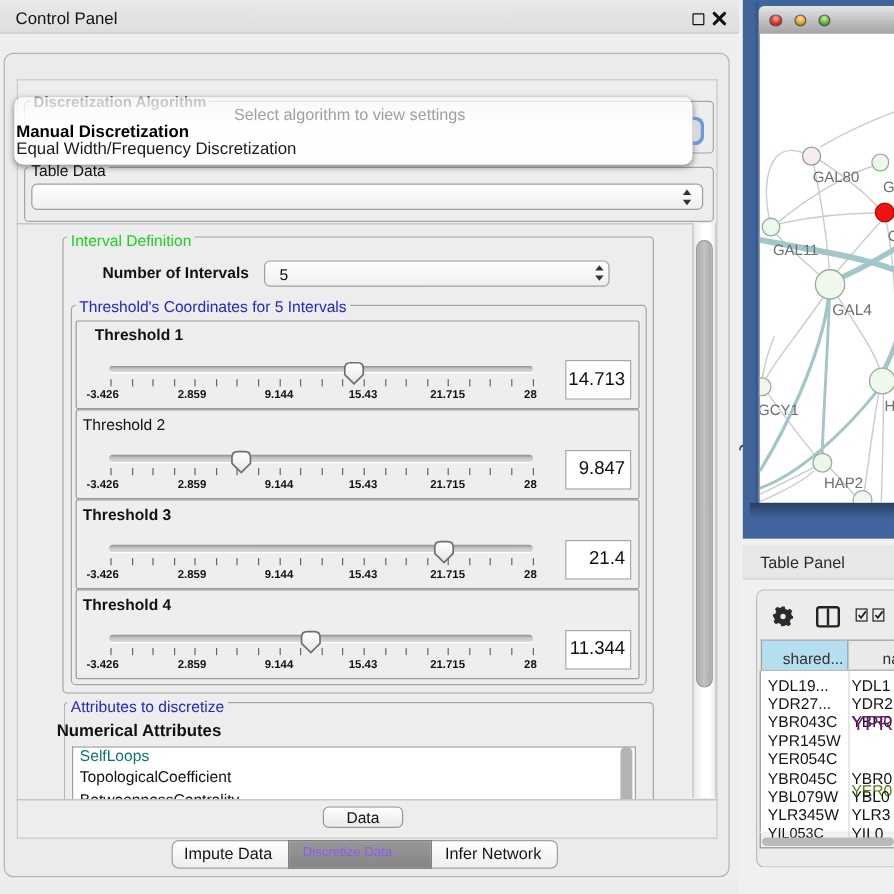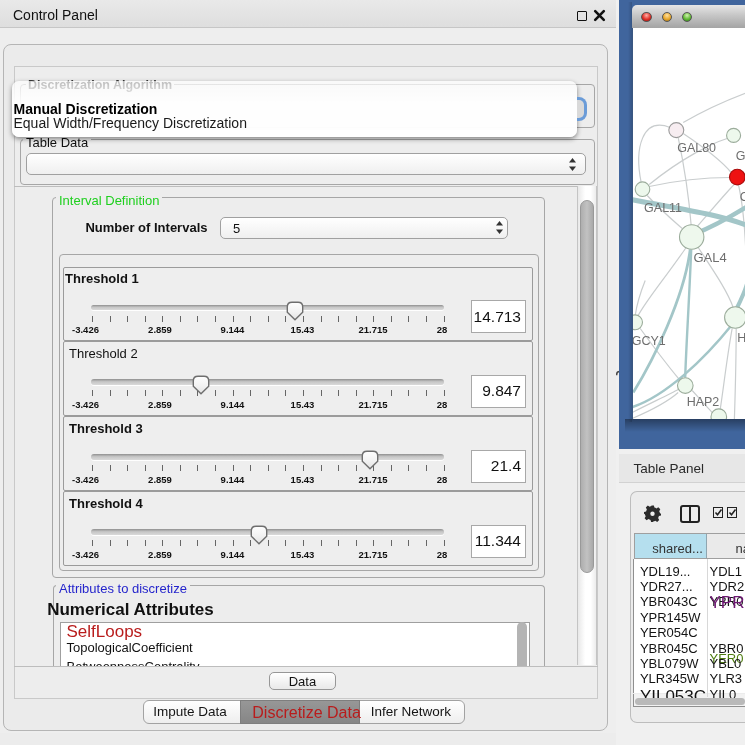--- a/index.html
+++ b/index.html
@@ -44,22 +44,23 @@
   <div class="ab" style="left:52px;top:197px;width:491px;height:379px;border:1px solid #a6a6a6;border-radius:4px;"></div>
   <div class="t" style="left:56px;top:192.5px;font-size:13px;color:#1ecf1e;background:#ededed;padding:0 3px;">Interval Definition</div>
   <div class="t" style="left:85.4px;top:219.5px;font-size:13px;font-weight:bold;color:#111;">Number of Intervals</div>
   <div class="ab" style="left:219.6px;top:217px;width:288.4px;height:21.5px;background:linear-gradient(#ffffff,#efefef);border:1px solid #a0a0a0;border-radius:5px;box-sizing:border-box;"></div>
   <div class="t" style="left:233px;top:220.5px;font-size:13px;color:#111;">5</div>
   <svg class="ab" style="left:493.5px;top:220px" width="11" height="15" viewBox="0 0 11 15">
         <path d="M5.5 1 L9 5.5 L2 5.5 Z" fill="#333"></path>
         <path d="M5.5 14 L9 9.5 L2 9.5 Z" fill="#333"></path>
       </svg>
   <div class="ab" style="left:58.5px;top:253.5px;width:478px;height:315.5px;border:1px solid #a6a6a6;border-radius:4px;"></div>
+  <div class="t" style="left:63px;top:248px;font-size:13px;color:#2525cc;background:#ededed;padding:0 3px;">Threshold's Coordinates for 5 Intervals</div>
   <div class="ab" style="left:62.5px;top:266.5px;width:470px;height:74.5px;background:#eeeeee;border:1px solid #9b9b9b;border-radius:2px;box-sizing:border-box;"></div>
-  <div class="t" style="left:65px;top:271.0px;font-size:13px;font-weight:bold;color:#111;">Threshold 1</div>
+  <div class="t" style="left:79px;top:271.0px;font-size:13px;font-weight:bold;color:#111;">Threshold 1</div>
   <div class="ab" style="left:91px;top:304.5px;width:353px;height:5.5px;background:linear-gradient(#8f8f8f,#c6c6c6 45%,#d9d9d9);border-radius:3px;box-shadow:0 1px 0 rgba(255,255,255,0.9);"></div>
   <div class="ab" style="left:92.0px;top:315.5px;width:1px;height:6px;background:#666;"></div>
       <div class="ab" style="left:109.6px;top:315.5px;width:1px;height:6px;background:#666;"></div>
       <div class="ab" style="left:127.2px;top:315.5px;width:1px;height:6px;background:#666;"></div>
       <div class="ab" style="left:144.7px;top:315.5px;width:1px;height:6px;background:#666;"></div>
       <div class="ab" style="left:162.3px;top:315.5px;width:1px;height:6px;background:#666;"></div>
       <div class="ab" style="left:179.9px;top:315.5px;width:1px;height:6px;background:#666;"></div>
       <div class="ab" style="left:197.4px;top:315.5px;width:1px;height:6px;background:#666;"></div>
       <div class="ab" style="left:215.0px;top:315.5px;width:1px;height:6px;background:#666;"></div>
       <div class="ab" style="left:232.6px;top:315.5px;width:1px;height:6px;background:#666;"></div>
@@ -214,44 +215,45 @@
             <stop offset="0.55" stop-color="#f2f2f2"></stop>
             <stop offset="1" stop-color="#e2e2e2"></stop>
           </linearGradient>
         </defs>
         <path d="M1.3 6 Q1.3 1.3 6 1.3 L12 1.3 Q16.7 1.3 16.7 6 L16.7 11.2 L9 18.8 L1.3 11.2 Z" fill="url(#tg2482)" stroke="#6e6e6e" stroke-width="1.4"></path>
       </svg>
   <div class="ab" style="left:471px;top:524.5px;width:55px;height:33px;background:#fff;border:1px solid #a8a8a8;box-sizing:border-box;"></div>
   <div class="t" style="left:471px;top:532.4px;width:50px;text-align:right;font-size:15.5px;color:#111;">11.344</div>
   <div class="ab" style="left:52.7px;top:585px;width:490px;height:100px;border:1px solid #a6a6a6;border-radius:4px;border-bottom:none;"></div>
   <div class="t" style="left:56px;top:581px;font-size:13px;color:#2525cc;background:#ededed;padding:0 3px;">Attributes to discretize</div>
-  <div class="t" style="left:47.2px;top:600.3px;font-size:17px;font-weight:bold;color:#111;">Numerical Attributes</div>
+  <div class="t" style="left:47.2px;top:600.3px;font-size:14px;font-weight:bold;color:#111;">Numerical Attributes</div>
   <div class="ab" style="left:60.4px;top:621.5px;width:469.6px;height:44.3px;background:#fff;border:1px solid #9f9f9f;border-bottom:none;box-sizing:border-box;"></div>
-  <div class="t" style="left:66.5px;top:622.3px;font-size:17px;color:#b91c1c;">SelfLoops</div>
+  <div class="t" style="left:66.5px;top:622.3px;font-size:13px;color:#0f766e;">SelfLoops</div>
   <div class="t" style="left:66.5px;top:640.4px;font-size:13px;color:#111;">TopologicalCoefficient</div>
   <div class="t" style="left:66.5px;top:658.5px;font-size:13px;color:#111;">BetweennessCentrality</div>
   <div class="ab" style="left:517px;top:621.8px;width:10px;height:44px;background:#b4b4b4;border-radius:5px 5px 0 0;"></div>
   </div>
 
   <div class="ab" style="left:577px;top:186px;width:19.5px;height:478.5px;background:linear-gradient(90deg,#e8e8e8,#ffffff 40%,#ffffff 70%,#ececec);border-left:1px solid #c4c4c4;border-right:1px solid #c4c4c4;box-sizing:border-box;"></div>
   <div class="ab" style="left:580px;top:200px;width:13.5px;height:373px;background:linear-gradient(90deg,#aeaeae,#c2c2c2,#a9a9a9);border:1px solid #999;border-radius:7px;box-sizing:border-box;"></div>
 
   <div class="ab" style="left:14px;top:665.8px;width:584px;height:1px;background:#bdbdbd;"></div>
   <div class="ab" style="left:268.6px;top:671.8px;width:67.6px;height:18.5px;background:linear-gradient(#ffffff,#e9e9e9);border:1px solid #979797;border-radius:5px;box-sizing:border-box;text-align:center;font-size:13px;color:#111;line-height:17px;">Data</div>
 
   <div class="ab" style="left:143.3px;top:699.8px;width:322px;height:24px;">
     <div class="ab" style="left:0;top:0;width:322px;height:24px;background:linear-gradient(#ffffff,#eeeeee);border:1px solid #a2a2a2;border-radius:6px;box-sizing:border-box;"></div>
     <div class="ab" style="left:97px;top:0;width:120px;height:24px;background:linear-gradient(#979797,#868686);border:1px solid #7e7e7e;box-sizing:border-box;"></div>
     <div class="t" style="left:10px;top:4.5px;font-size:13.5px;color:#151515;">Impute Data</div>
-    <div class="t" style="left:109px;top:4.5px;font-size:16px;color:#b91c1c;text-align:right;">Discretize Data</div>
+    <div class="t" style="left:109px;top:4.5px;font-size:11px;color:#8b5cf6;text-align:right;">Discretize Data</div>
     <div class="t" style="left:227.5px;top:4.5px;font-size:13.5px;color:#151515;">Infer Network</div>
   </div>
 
   <div class="ab" style="left:12px;top:80.5px;width:565px;height:56px;background:linear-gradient(rgba(255,255,255,0.66),rgba(255,255,255,0.95) 22px,rgba(255,255,255,0.97));border-radius:7px;box-shadow:0 2px 5px rgba(0,0,0,0.45);"></div>
   <div class="ab" style="left:577px;top:97px;width:9.5px;height:24px;background:#d9d9d9;border:3.2px solid #6b9cd8;border-left:none;border-radius:0 8px 8px 0;box-sizing:border-box;"></div>
+  <div class="t" style="left:195px;top:87.5px;font-size:13.5px;color:#9f9f9f;">Select algorithm to view settings</div>
   <div class="t" style="left:13.5px;top:100.5px;font-size:14px;font-weight:bold;color:#000;">Manual Discretization</div>
   <div class="t" style="left:13.5px;top:114.5px;font-size:14px;color:#1a1a1a;">Equal Width/Frequency Discretization</div>
 
   <div id="rightside">
   <div class="ab" style="left:616px;top:0;width:5px;height:745px;background:#f0f0f0;"></div>
   <svg class="ab" style="left:615.5px;top:369.5px" width="5" height="6" viewBox="0 0 5 6">
         <path d="M0.6,5.2 Q0.6,1 4.4,1.6" stroke="#4a4a4a" stroke-width="1.6" fill="none"></path>
       </svg>
   <div class="ab" style="left:619.3px;top:0;width:125.7px;height:449.3px;background:#40659d;"></div>
   <div class="ab" style="left:627.5px;top:2px;width:4.3px;height:420px;background:linear-gradient(90deg,rgba(0,0,0,0),rgba(0,0,0,0.16));"></div>
@@ -348,17 +350,17 @@
   <div class="t" style="left:639.9px;top:609.8px;font-size:13px;color:#141414;">YPR145W</div>
   <div class="t" style="left:709.5px;top:593px;font-size:17px;color:#701a75;">YPR1</div>
   <div class="t" style="left:639.9px;top:625.2px;font-size:13px;color:#141414;">YER054C</div>
   <div class="t" style="left:709.5px;top:651px;font-size:13px;color:#4d7c0f;">YER0</div>
   <div class="t" style="left:639.9px;top:640.6px;font-size:13px;color:#141414;">YBR045C</div>
   <div class="t" style="left:709.5px;top:640.6px;font-size:13px;color:#141414;">YBR0</div>
   <div class="t" style="left:639.9px;top:656.0px;font-size:13px;color:#141414;">YBL079W</div>
   <div class="t" style="left:709.5px;top:656.0px;font-size:13px;color:#141414;">YBL0</div>
   <div class="t" style="left:639.9px;top:671.4px;font-size:13px;color:#141414;">YLR345W</div>
   <div class="t" style="left:709.5px;top:671.4px;font-size:13px;color:#141414;">YLR3</div>
-  <div class="t" style="left:639.9px;top:686.8px;font-size:17px;color:#141414;">YIL053C</div>
+  <div class="t" style="left:639.9px;top:686.8px;font-size:12px;color:#141414;">YIL053C</div>
   <div class="t" style="left:709.5px;top:686.8px;font-size:13px;color:#141414;">YIL0</div>
   <div class="ab" style="left:634.5px;top:697.8px;width:110.5px;height:7.2px;background:#b9b9b9;border-radius:4px;"></div>
   </div>
 </div>
 
 </body></html>

